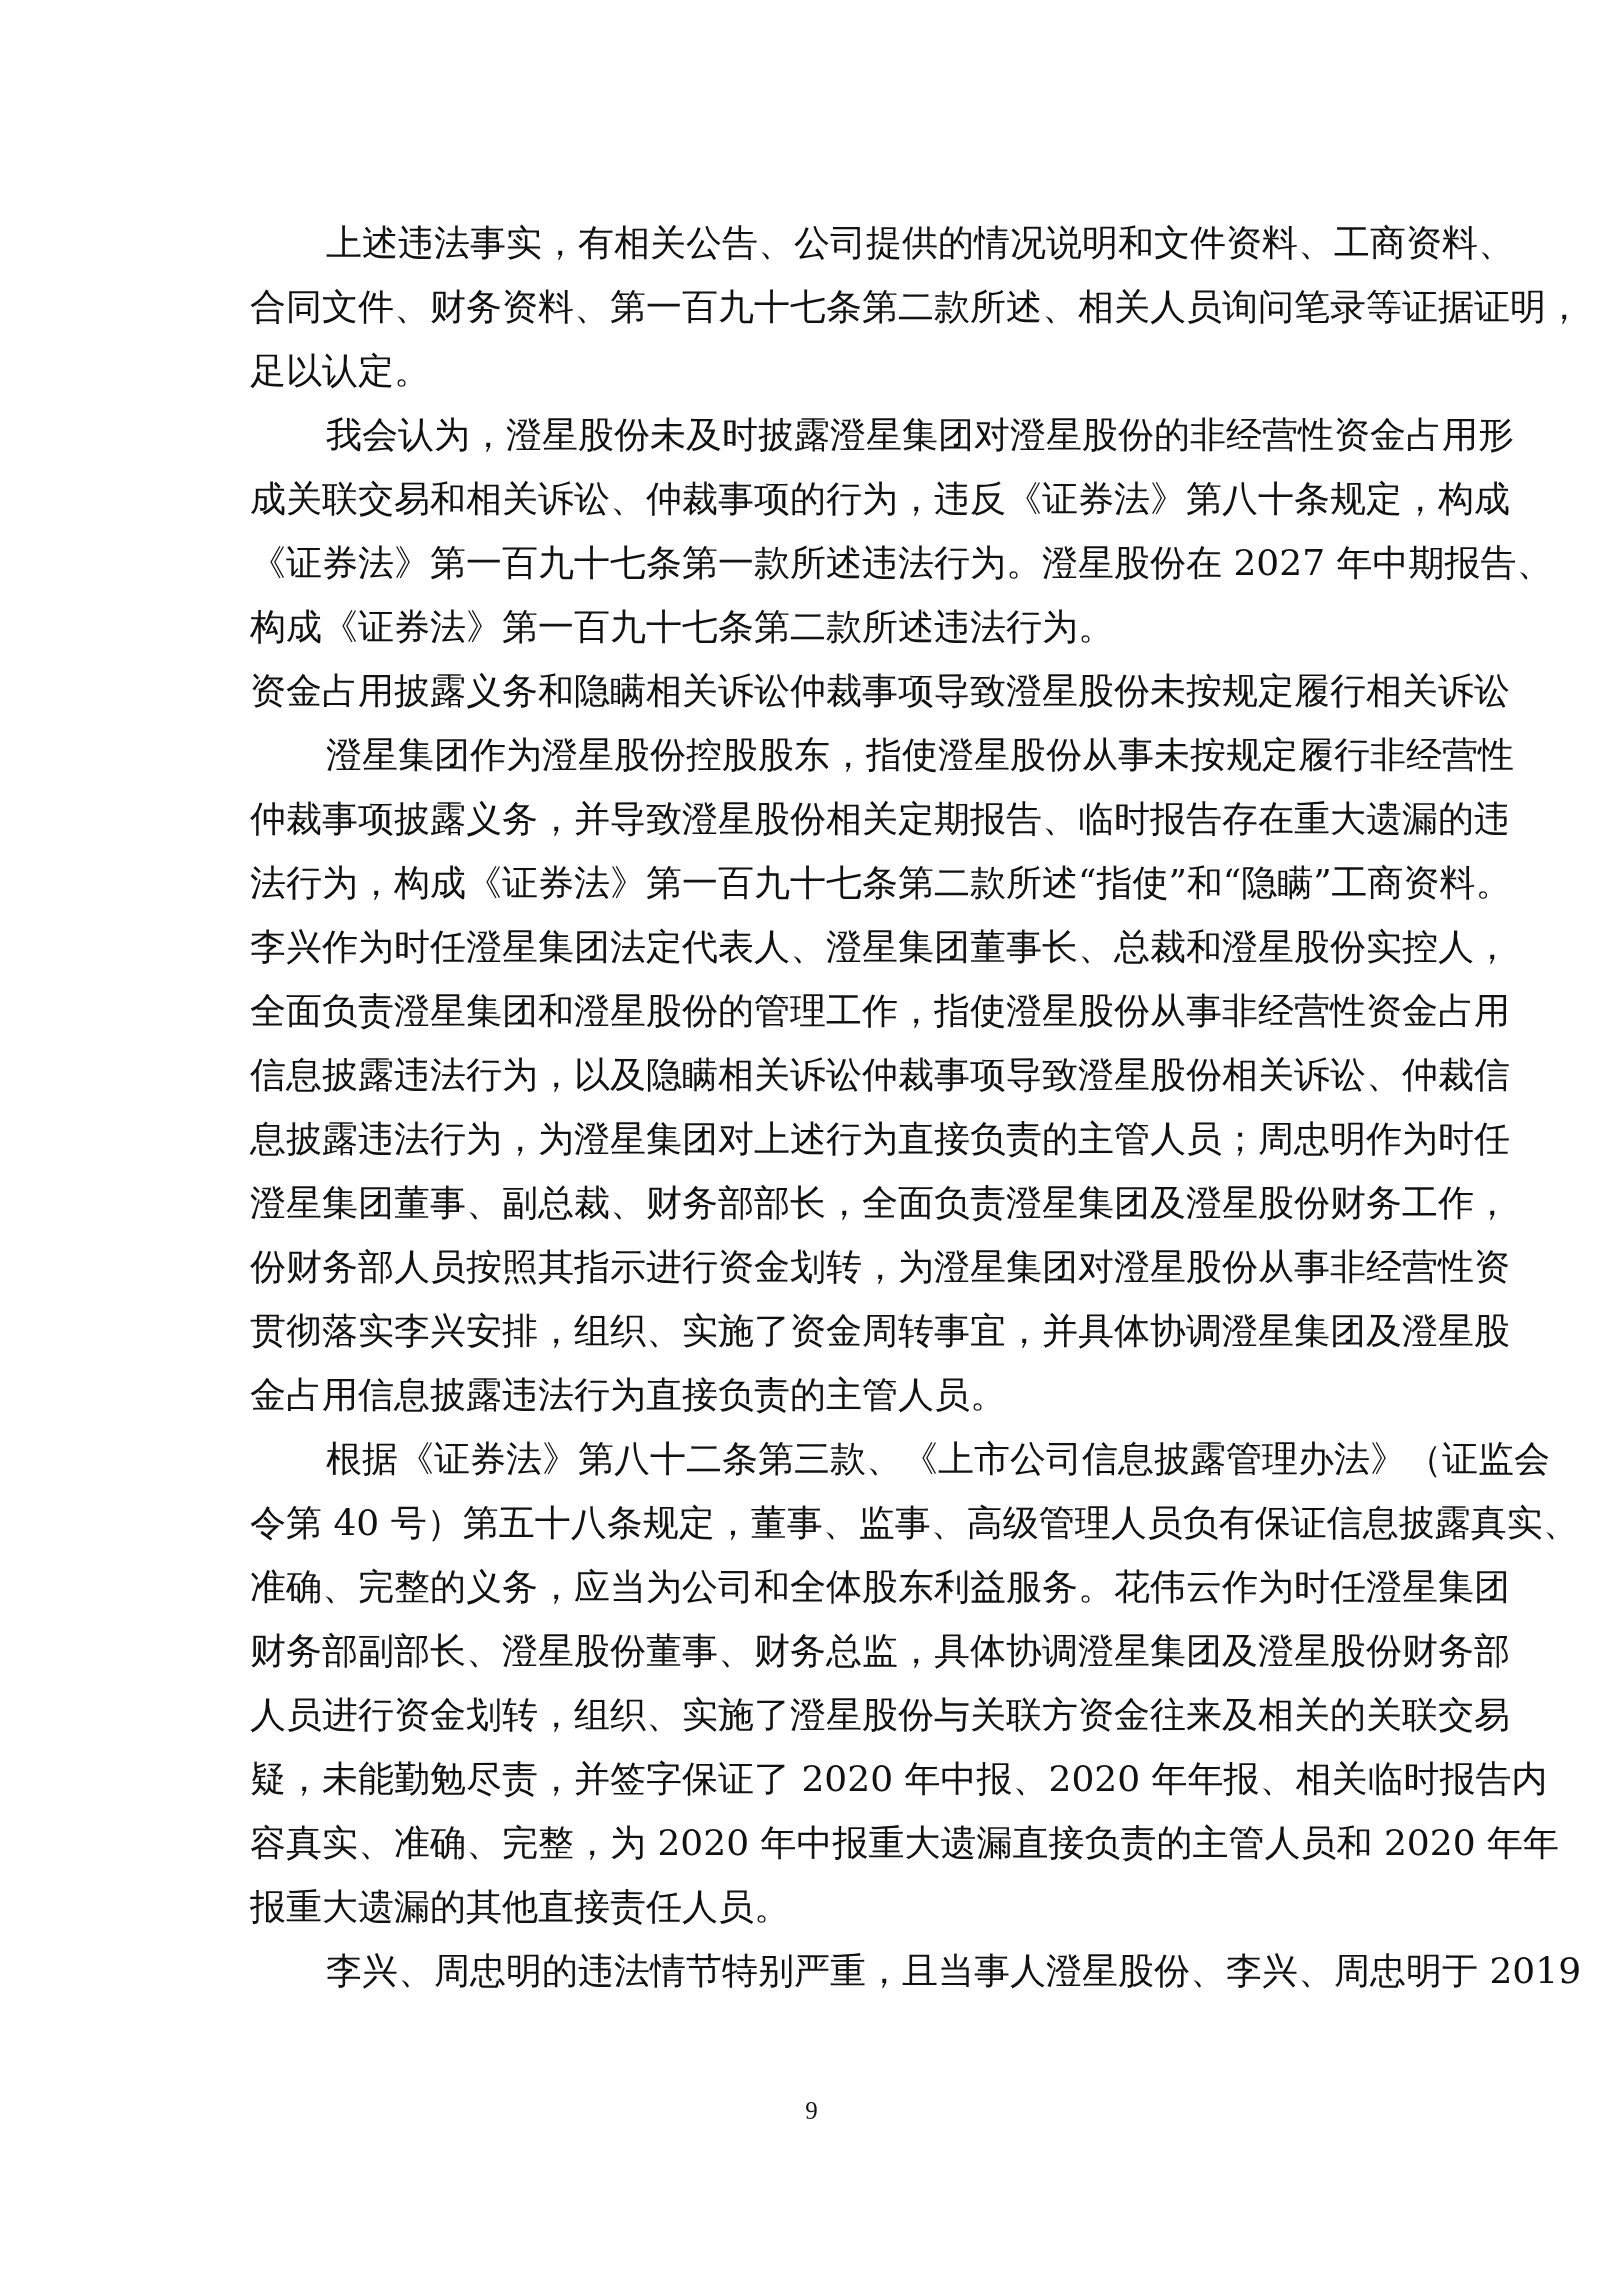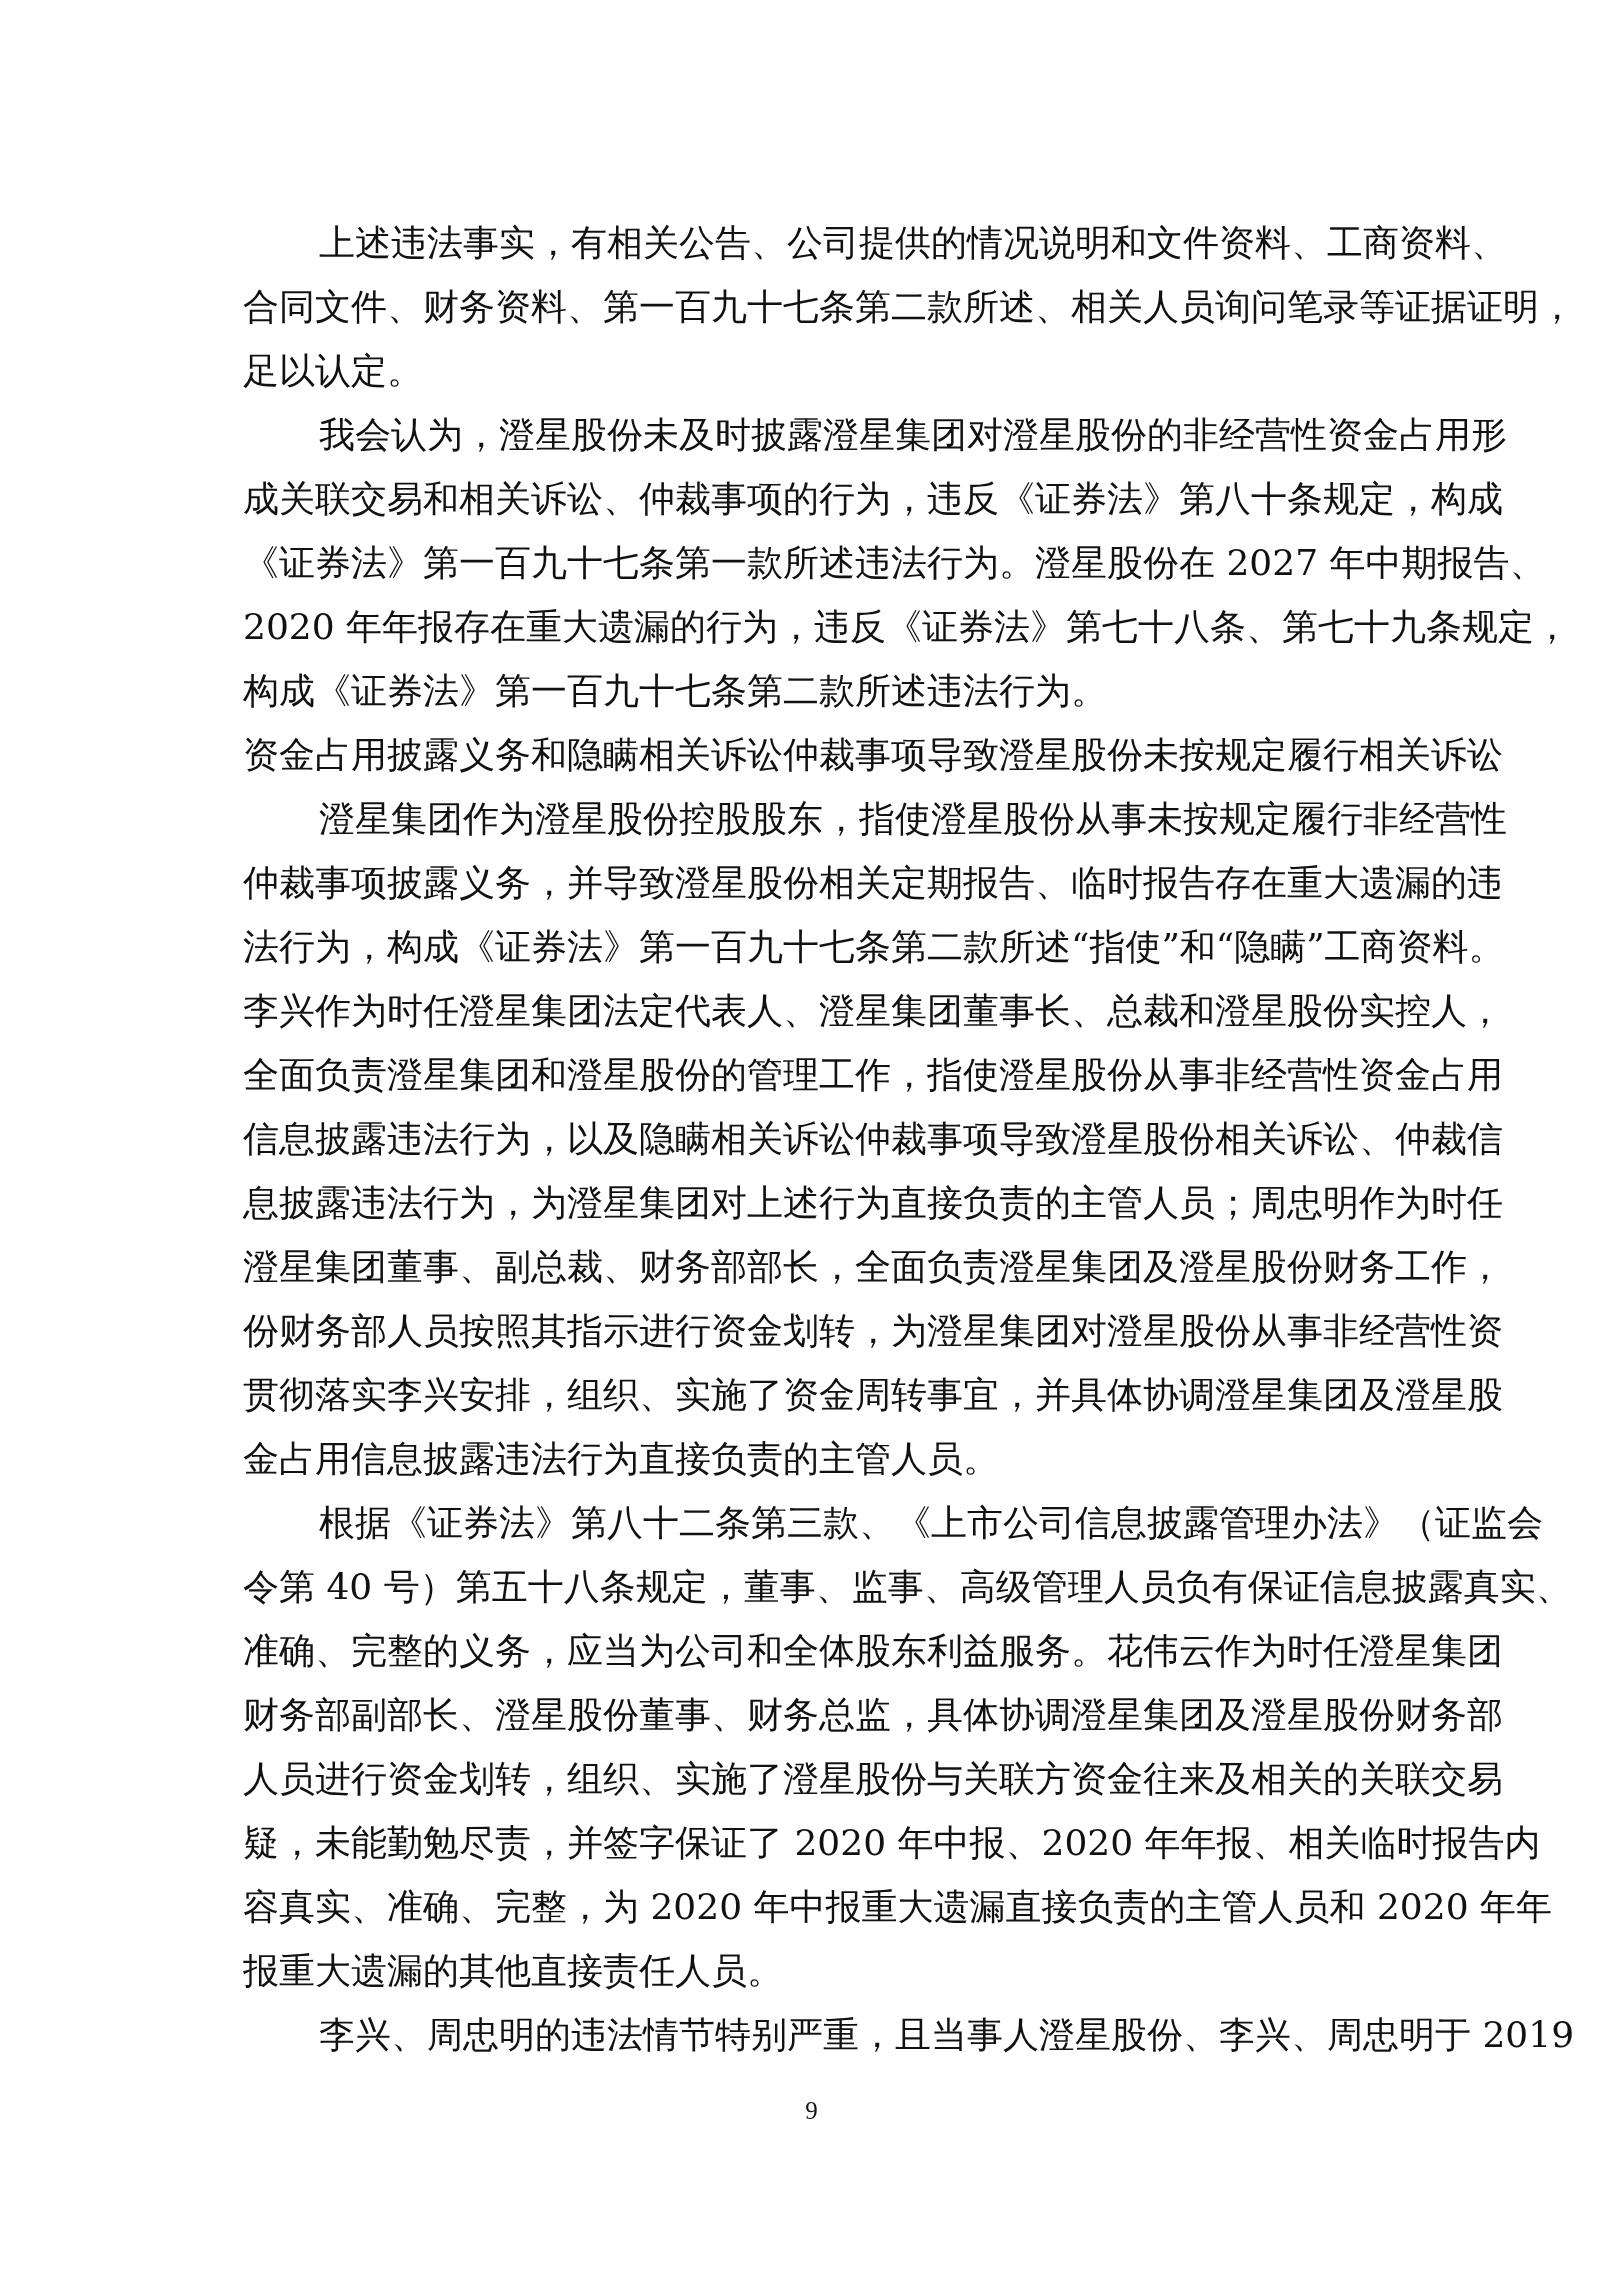--- a/index.html
+++ b/index.html
@@ -1,19 +1,19 @@
 <!DOCTYPE html>
 <html style="font-size:13.5px"><head>
   <meta charset="utf-8">
   <style>
     html, body { margin: 0; padding: 0; background: #ffffff; }
     body { width: 1623px; height: 2295px; position: relative; overflow: hidden; }
     .page {
       position: absolute;
-      left: 243px;
+      left: 250px;
       top: 211px;
       width: 1155px;
       font-family: "DejaVu Serif", "Liberation Serif", serif;
       font-size: 36px;
       line-height: 64px;
       color: #111111;
     }
     .line {
       display: block;
       white-space: nowrap;
@@ -43,21 +43,20 @@
   <div>
     <span class="line indent">上述违法事实，有相关公告、公司提供的情况说明和文件资料、工商资料、</span>
     <span class="line">合同文件、财务资料、第一百九十七条第二款所述、相关人员询问笔录等证据证明，</span>
     <span class="line last">足以认定。</span>
   </div>
 
   <div>
     <span class="line indent">我会认为，澄星股份未及时披露澄星集团对澄星股份的非经营性资金占用形</span>
     <span class="line">成关联交易和相关诉讼、仲裁事项的行为，违反《证券法》第八十条规定，构成</span>
     <span class="line">《证券法》第一百九十七条第一款所述违法行为。澄星股份在 2027 年中期报告、</span>
-    <span class="line">2020 年年报存在重大遗漏的行为，违反《证券法》第七十八条、第七十九条规定，</span>
     <span class="line last">构成《证券法》第一百九十七条第二款所述违法行为。</span>
   </div>
 
   <div>
     <span class="line">资金占用披露义务和隐瞒相关诉讼仲裁事项导致澄星股份未按规定履行相关诉讼</span>
     <span class="line indent">澄星集团作为澄星股份控股股东，指使澄星股份从事未按规定履行非经营性</span>
     <span class="line">仲裁事项披露义务，并导致澄星股份相关定期报告、临时报告存在重大遗漏的违</span>
     <span class="line">法行为，构成《证券法》第一百九十七条第二款所述“指使”和“隐瞒”工商资料。</span>
     <span class="line">李兴作为时任澄星集团法定代表人、澄星集团董事长、总裁和澄星股份实控人，</span>
     <span class="line">全面负责澄星集团和澄星股份的管理工作，指使澄星股份从事非经营性资金占用</span>

